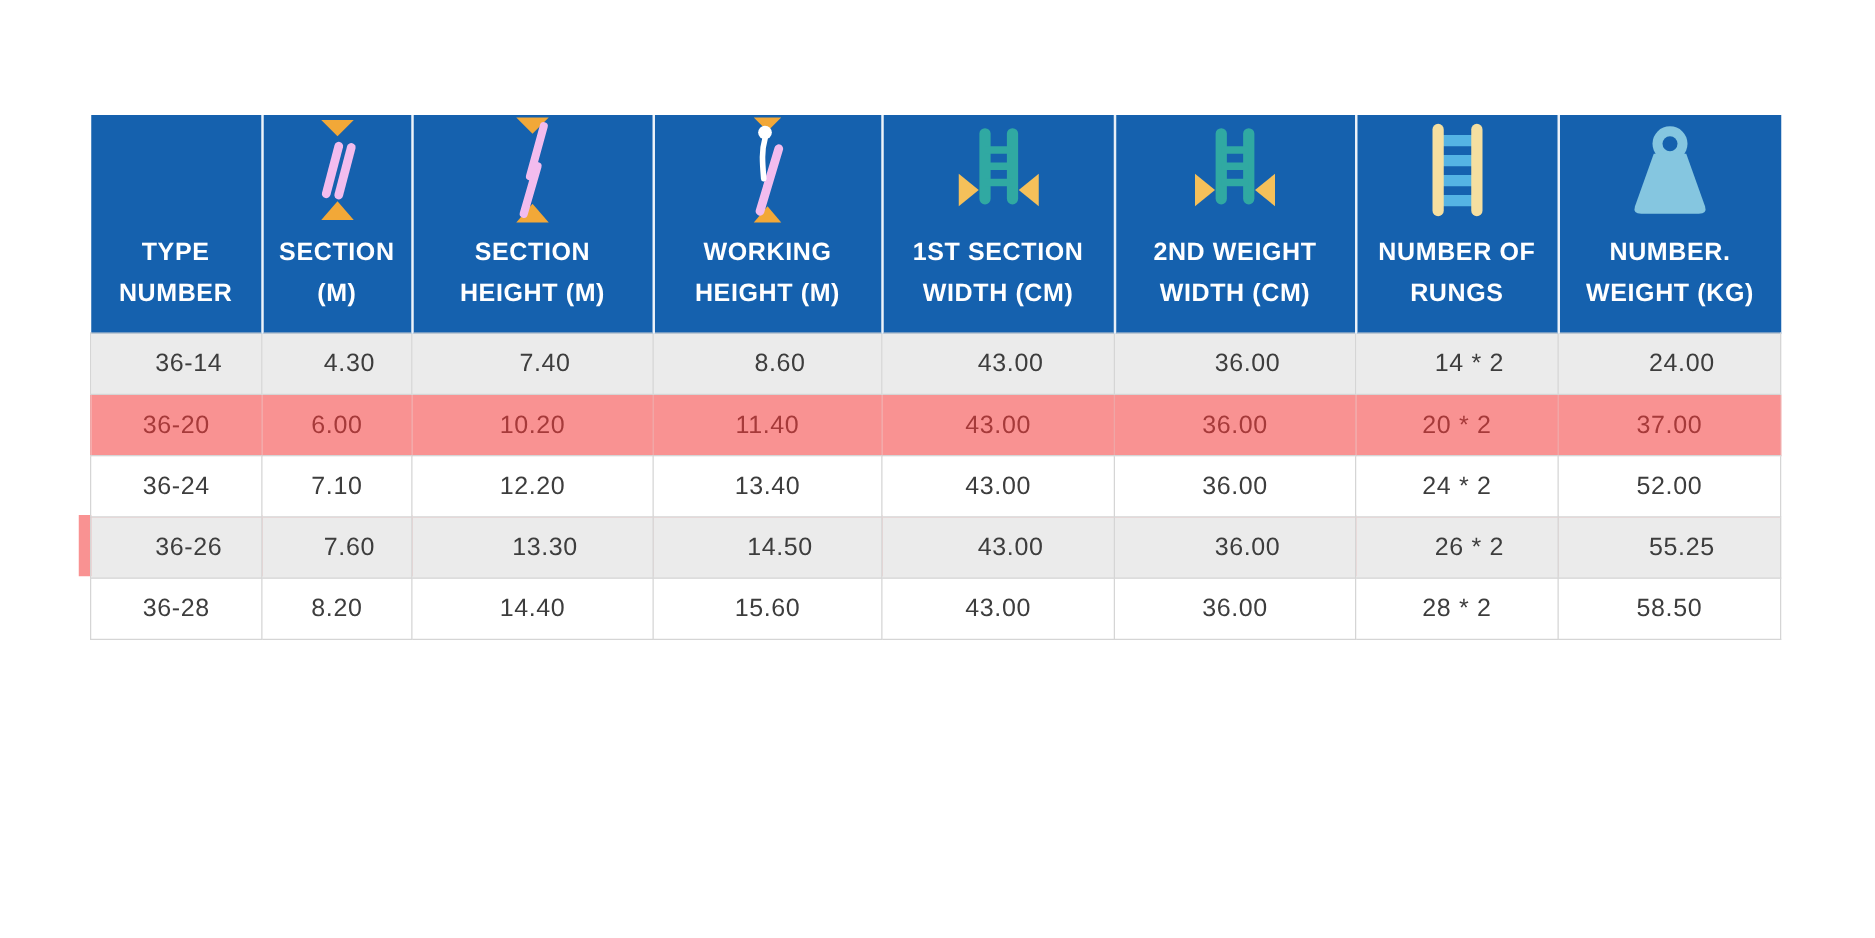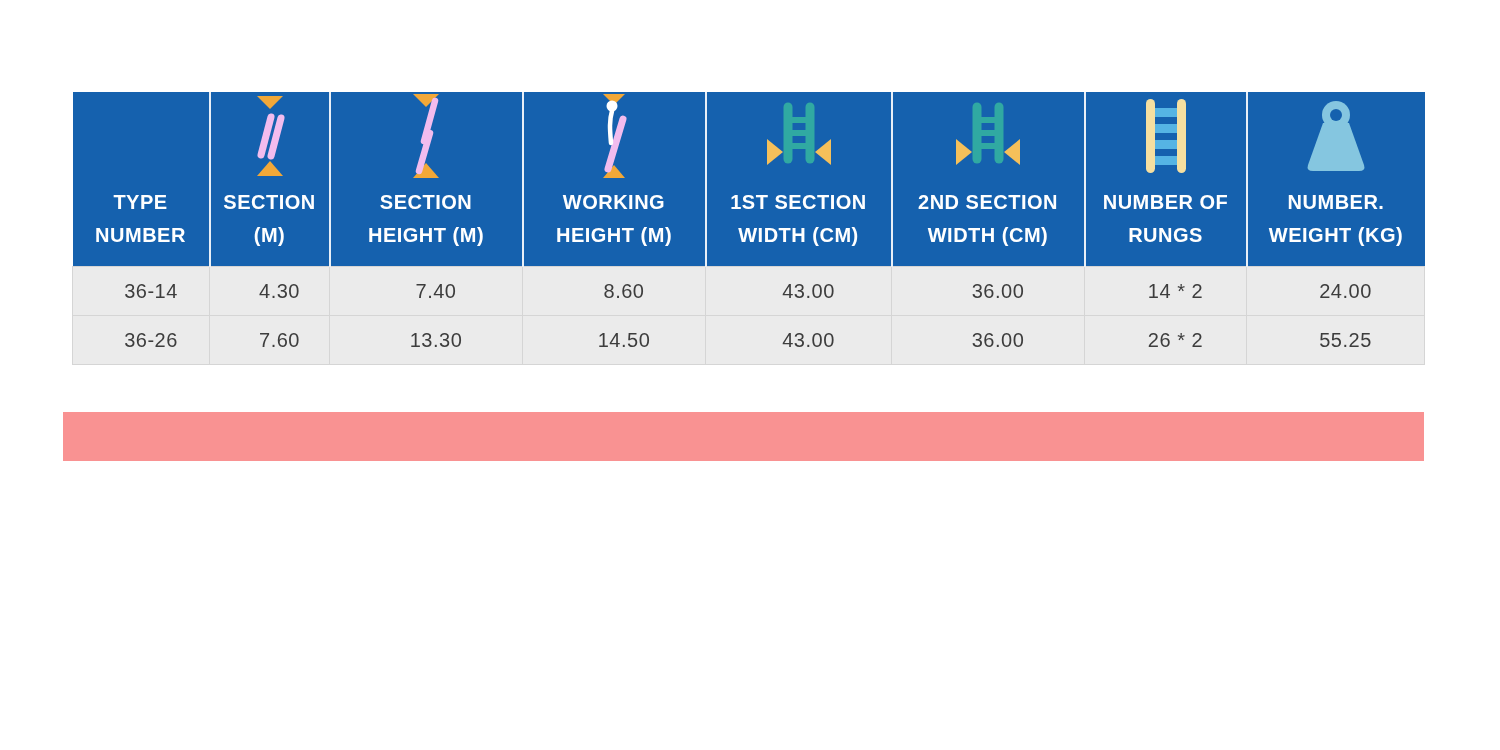--- a/index.html
+++ b/index.html
@@ -135,21 +135,21 @@
               <svg width="80" height="78" viewBox="0 0 80 78">
                 <line x1="29" y1="10" x2="29" y2="62" stroke="var(--icon-teal)" stroke-width="9" stroke-linecap="round"></line>
                 <line x1="51" y1="10" x2="51" y2="62" stroke="var(--icon-teal)" stroke-width="9" stroke-linecap="round"></line>
                 <line x1="29" y1="23" x2="51" y2="23" stroke="var(--icon-teal)" stroke-width="6"></line>
                 <line x1="29" y1="36" x2="51" y2="36" stroke="var(--icon-teal)" stroke-width="6"></line>
                 <line x1="29" y1="49" x2="51" y2="49" stroke="var(--icon-teal)" stroke-width="6"></line>
                 <polygon points="8,42 8,68 24,55" fill="var(--icon-light-amber)"></polygon>
                 <polygon points="72,42 72,68 56,55" fill="var(--icon-light-amber)"></polygon>
               </svg>
             </div>
-            <div class="hlabel">2ND SECTION</div>
+            <div class="hlabel">2ND WEIGHT</div>
             <div class="hlabel">WIDTH (CM)</div>
           </div>
         </th>
         <th>
           <div class="hwrap">
             <div class="hicon">
               <svg width="56" height="80" viewBox="0 0 56 80">
                 <rect x="16" y="12" width="24" height="9" fill="var(--icon-rung-blue)"></rect>
                 <rect x="16" y="28" width="24" height="9" fill="var(--icon-rung-blue)"></rect>
                 <rect x="16" y="44" width="24" height="9" fill="var(--icon-rung-blue)"></rect>
@@ -181,24 +181,54 @@
       <tr class="alt">
         <td>36-14</td>
         <td>4.30</td>
         <td>7.40</td>
         <td>8.60</td>
         <td>43.00</td>
         <td>36.00</td>
         <td>14 * 2</td>
         <td>24.00</td>
       </tr>
+      <tr class=" highlight">
+        <td>36-20</td>
+        <td>6.00</td>
+        <td>10.20</td>
+        <td>11.40</td>
+        <td>43.00</td>
+        <td>36.00</td>
+        <td>20 * 2</td>
+        <td>37.00</td>
+      </tr>
+      <tr class="">
+        <td>36-24</td>
+        <td>7.10</td>
+        <td>12.20</td>
+        <td>13.40</td>
+        <td>43.00</td>
+        <td>36.00</td>
+        <td>24 * 2</td>
+        <td>52.00</td>
+      </tr>
       <tr class="alt">
         <td>36-26</td>
         <td>7.60</td>
         <td>13.30</td>
         <td>14.50</td>
         <td>43.00</td>
         <td>36.00</td>
         <td>26 * 2</td>
         <td>55.25</td>
       </tr>
+      <tr class="">
+        <td>36-28</td>
+        <td>8.20</td>
+        <td>14.40</td>
+        <td>15.60</td>
+        <td>43.00</td>
+        <td>36.00</td>
+        <td>28 * 2</td>
+        <td>58.50</td>
+      </tr>
     </tbody>
 </table>
 
 </body></html>

